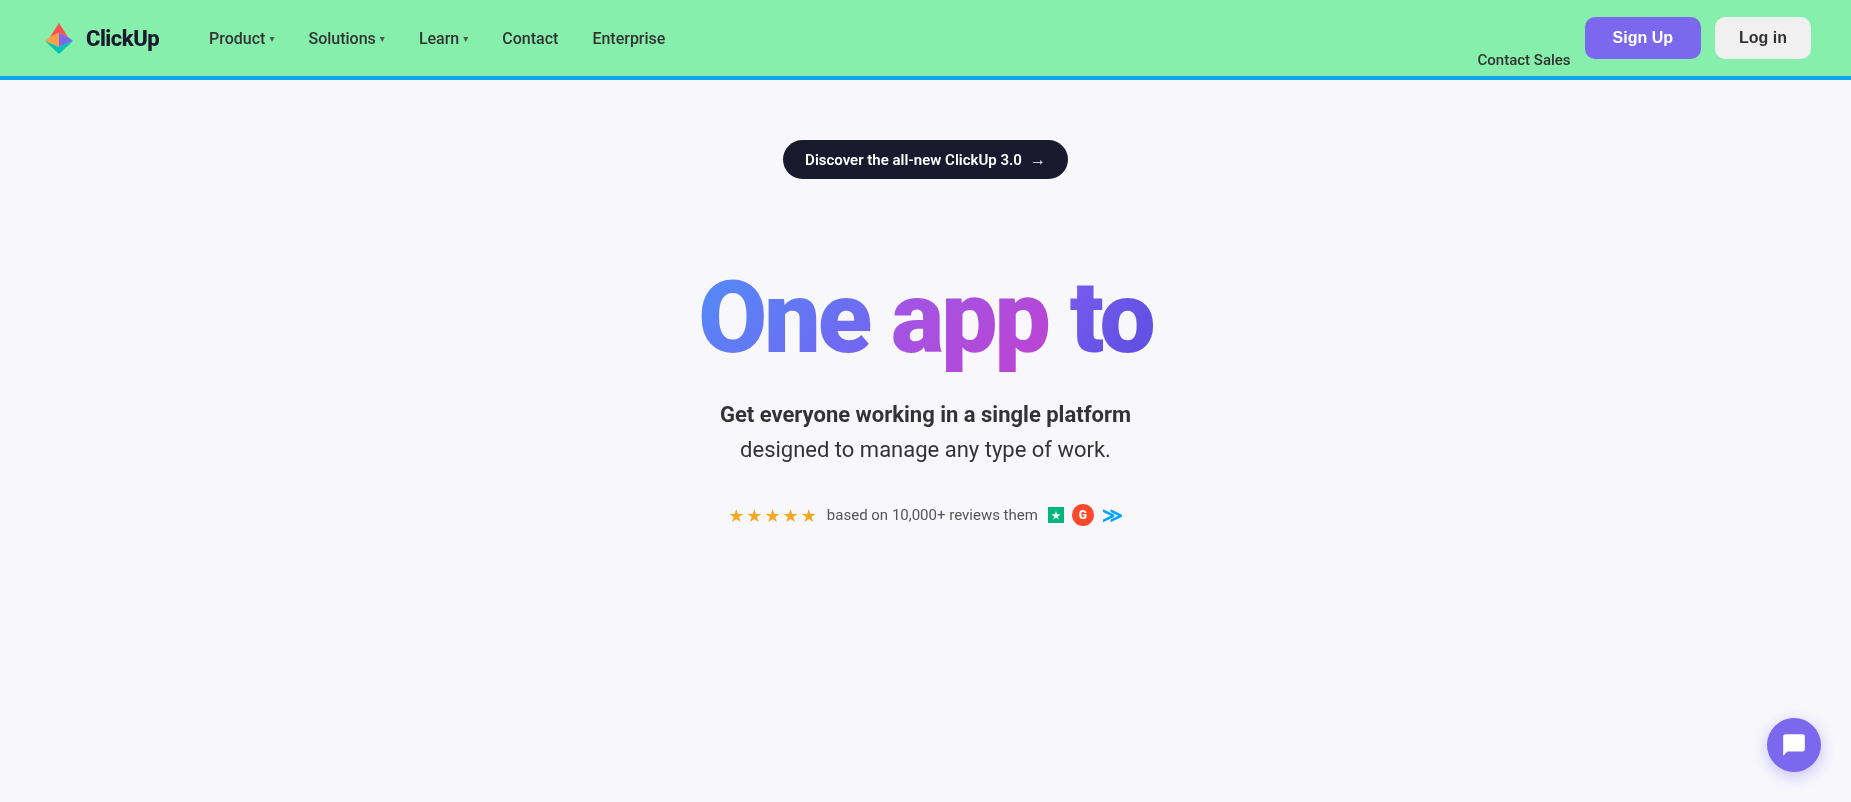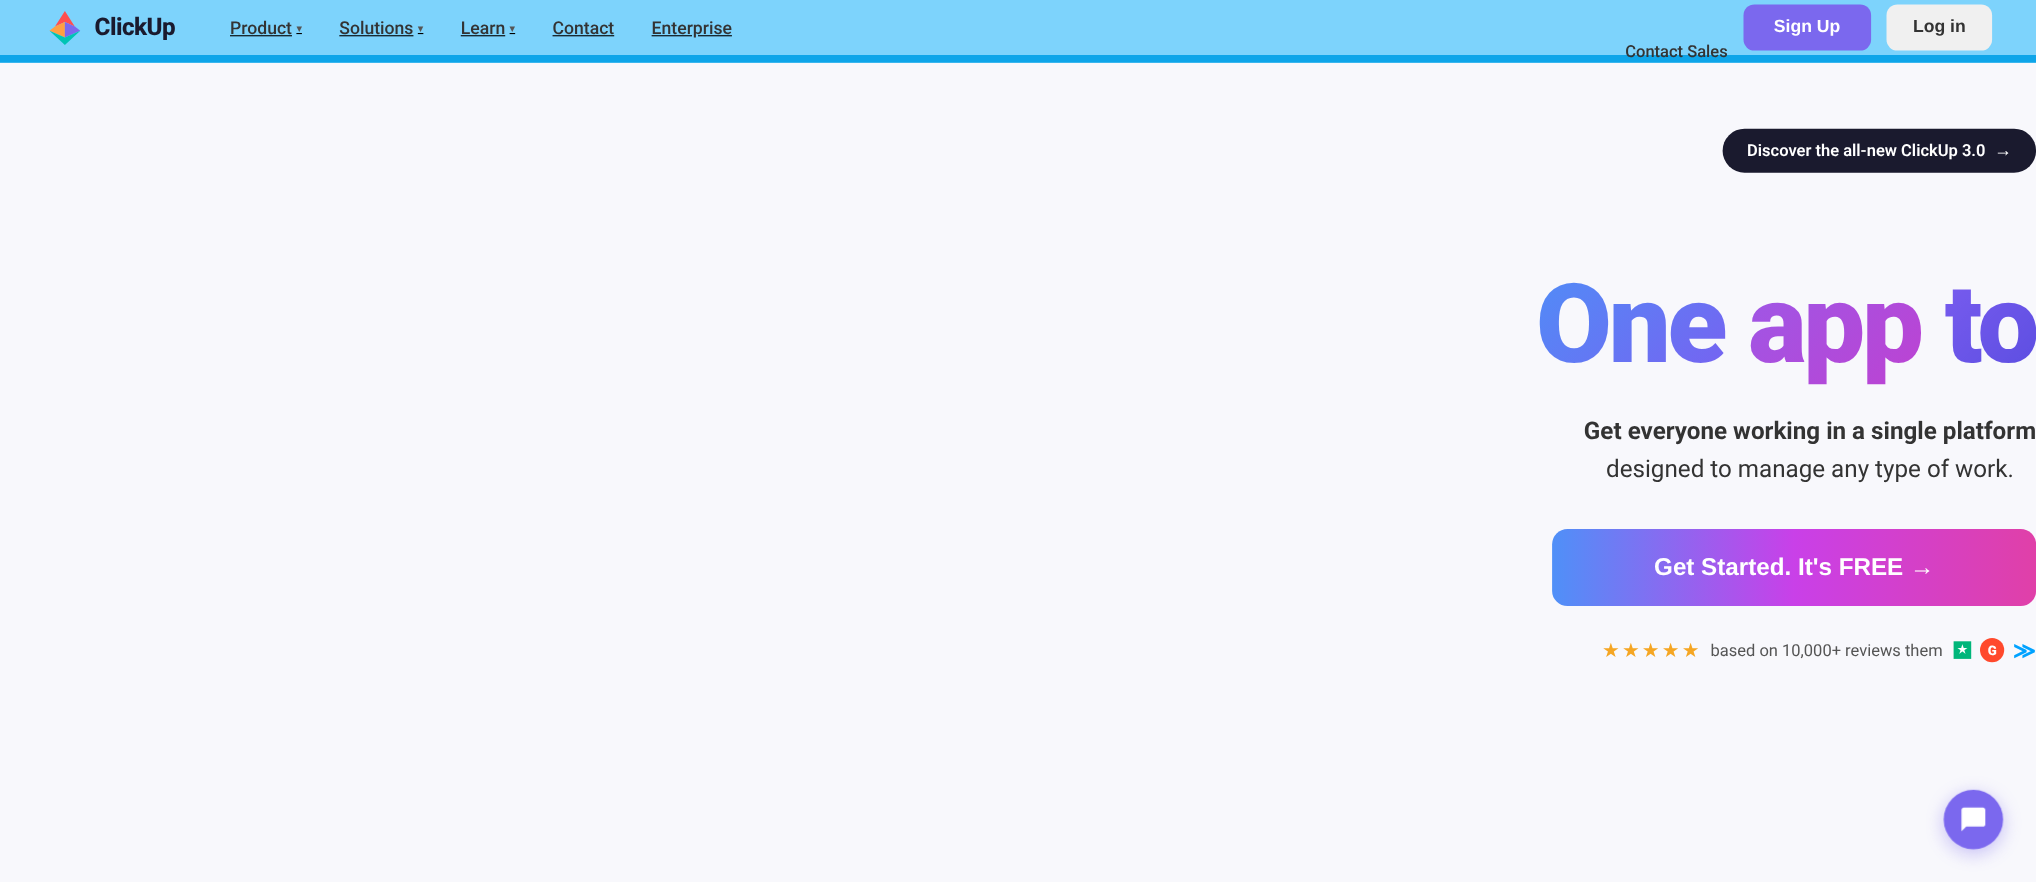--- a/index.html
+++ b/index.html
@@ -14,23 +14,23 @@
       width: 1851px;
       min-height: 802px;
       overflow-x: hidden;
     }
 
     
     .navbar {
       display: flex;
       align-items: center;
       padding: 0 40px;
-      height: 57px;
-      background: #7dd3fc;
-      border-bottom: 7px solid #0ea5e9;
+      height: 80px;
+      background: #86efac;
+      border-bottom: 4px solid #0ea5e9;
       position: relative;
       z-index: 10;
     }
 
     .logo-area {
       display: flex;
       align-items: center;
       gap: 8px;
       text-decoration: none;
       margin-right: 36px;
@@ -46,21 +46,20 @@
       font-weight: 800;
       color: #1a1a2e;
       letter-spacing: -0.5px;
     }
 
     .nav-links {
       display: flex;
       align-items: flex-end;
       gap: 6px;
       flex: 1;
-      text-decoration: underline;
     }
 
     .nav-item {
       display: flex;
       align-items: center;
       gap: 4px;
       padding: 8px 14px;
       font-size: 16px;
       font-weight: 500;
       color: #333;
@@ -111,21 +110,21 @@
       font-size: 16px;
       font-weight: 600;
       cursor: pointer;
       transition: background 0.2s;
     }
 
     
     .hero {
       display: flex;
       flex-direction: column;
-      align-items: flex-end;
+      align-items: center;
       padding-top: 60px;
       padding-bottom: 40px;
       background: #f8f8fc;
     }
 
     .announcement-pill {
       display: inline-flex;
       align-items: center;
       gap: 8px;
       background: #1a1a2e;
@@ -373,21 +372,20 @@
       <span class="word-app">app </span>
       <span class="word-to">to</span>
     </span>
   </h1>
 
   <p class="hero-subheadline">
     <strong>Get everyone working in a single platform</strong><br>
     <span>designed to manage any type of work.</span>
   </p>
 
-  <button class="btn-get-started">Get Started. It's FREE →</button>
 
   <div class="reviews-row">
     <div class="stars">
       <span class="star">★</span>
       <span class="star">★</span>
       <span class="star">★</span>
       <span class="star">★</span>
       <span class="star">★</span>
     </div>
     <span>based on 10,000+ reviews them</span>

